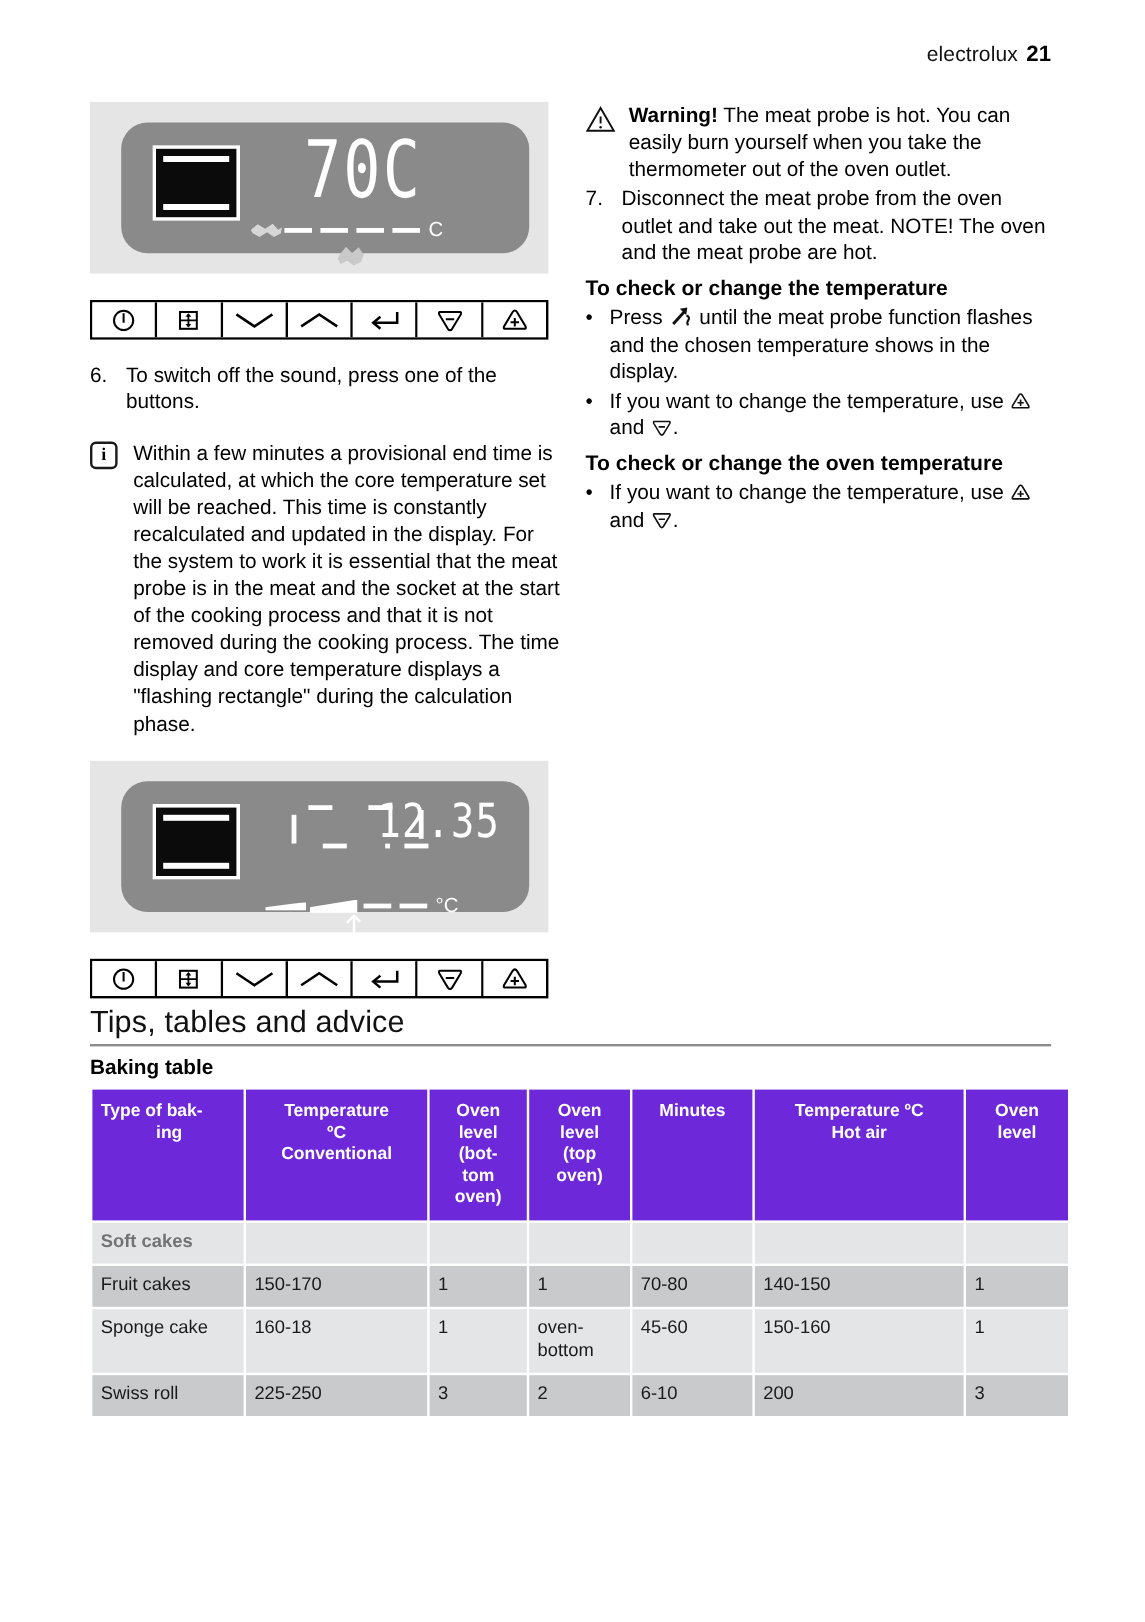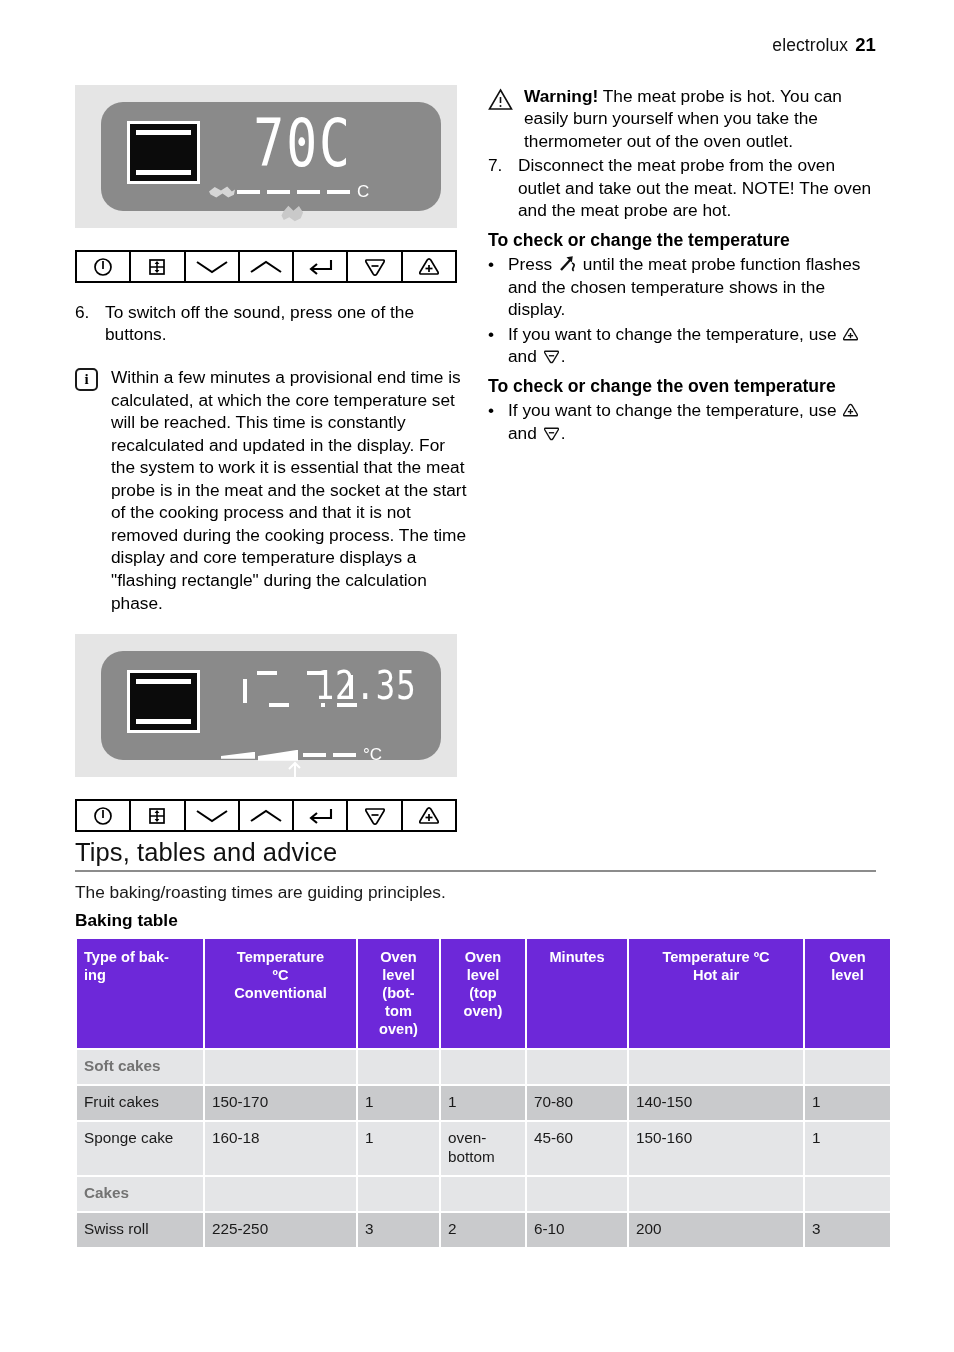--- a/index.html
+++ b/index.html
@@ -515,38 +515,37 @@
           <line x1="11" y1="8" x2="11" y2="15" stroke="#111" stroke-width="1.8"></line>
         </svg><span> and </span><svg class="inline-svg" width="17" height="15" viewBox="0 0 22 20" aria-hidden="true">
           <path d="M2.5 3 H19.5 Q20.5 3 20 5 L12.8 17 Q11 19.4 9.2 17 L2 5 Q1.5 3 2.5 3 Z" fill="none" stroke="#111" stroke-width="1.8"></path>
           <line x1="7.5" y1="9" x2="14.5" y2="9" stroke="#111" stroke-width="1.8"></line>
         </svg><span>.</span></div>
   </div>
 </div>
 
 <div class="section">
   <div class="section-title">Tips, tables and advice</div>
-  <div class="section-lead">The baking/roasting times are guiding principles.</div>
   <div class="table-title">Baking table</div>
 
   <table class="baking">
     <colgroup>
       <col style="width:126px">
         <col style="width:151px">
         <col style="width:81px">
         <col style="width:84px">
         <col style="width:100px">
         <col style="width:174px">
         <col style="width:85px">
     </colgroup>
     <thead>
       <tr>
         <th class="left-head">
           <div>Type of bak-</div>
-          <div style="">ing</div>
+          <div style="text-align:center">ing</div>
         </th>
         <th>
           <div>Temperature</div>
           <div>ºC</div>
           <div>Conventional</div>
         </th>
         <th>
           <div>Oven</div>
           <div>level</div>
           <div>(bot-</div>
@@ -593,29 +592,20 @@
         </tr>
         <tr class="band-a">
           <td>Sponge cake</td>
           <td>160-18</td>
           <td>1</td>
           <td>oven-bottom</td>
           <td>45-60</td>
           <td>150-160</td>
           <td>1</td>
         </tr>
-        <tr class="cat">
-          <td>Cakes</td>
-          <td></td>
-          <td></td>
-          <td></td>
-          <td></td>
-          <td></td>
-          <td></td>
-        </tr>
         <tr class="band-b">
           <td>Swiss roll</td>
           <td>225-250</td>
           <td>3</td>
           <td>2</td>
           <td>6-10</td>
           <td>200</td>
           <td>3</td>
         </tr>
       </tbody>

